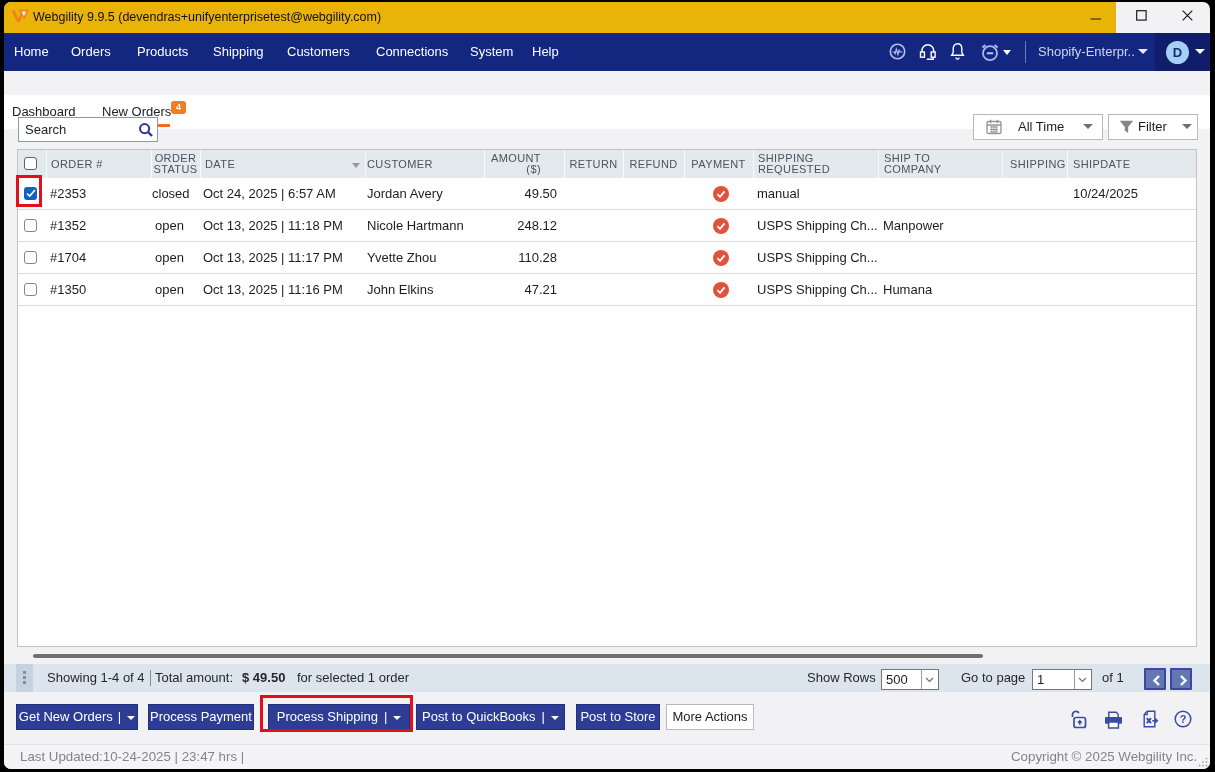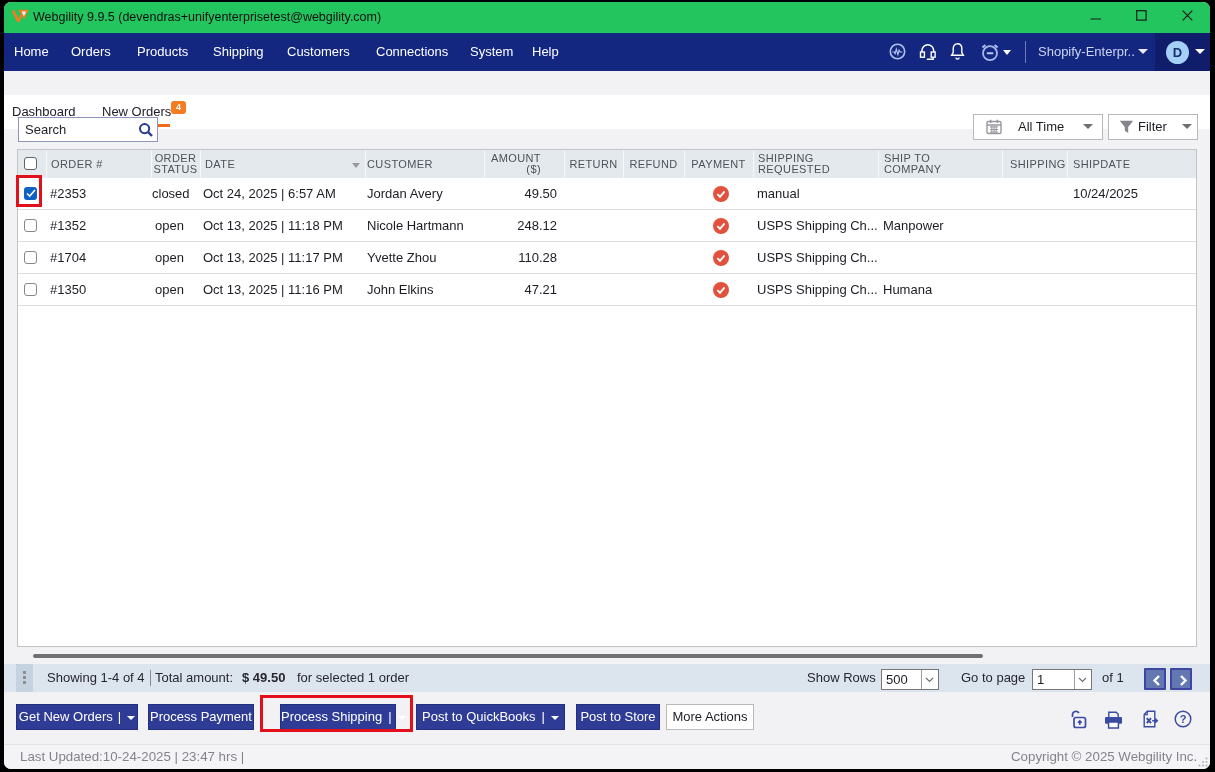--- a/index.html
+++ b/index.html
@@ -1,20 +1,20 @@
 <!DOCTYPE html>
 <html><head>
 <meta charset="utf-8">
 <style>
 * { margin:0; padding:0; box-sizing:border-box; }
 html,body { width:1215px; height:772px; background:#000; font-family:"Liberation Sans", sans-serif; overflow:hidden; }
 .win { position:absolute; left:4px; top:2px; width:1206px; height:767px; background:#f2f2f4; border-radius:7px; overflow:hidden; }
 .abs { position:absolute; }
 
-.titlebar { position:absolute; left:0; top:0; width:1206px; height:31px; background:#22c55e; }
+.titlebar { position:absolute; left:0; top:0; width:1112px; height:31px; background:#eab308; }
 .title-text { position:absolute; left:29px; top:0; height:31px; line-height:31px; font-size:12.5px; color:#111; }
 
 .menubar { position:absolute; left:0; top:31px; width:1206px; height:38px; background:#132780; }
 .menubar .mi { position:absolute; top:0; height:38px; line-height:38px; color:#fff; font-size:13px; }
 
 .tabbar { position:absolute; left:0; top:69px; width:1206px; height:34px; background:#fff;margin-top:24px; }
 .tab { position:absolute; top:0; height:34px; line-height:34px; font-size:13px; color:#20202c; }
 .badge { position:absolute; left:167px; top:6px; width:15px; height:13px; background:#f57c21; border-radius:3px; color:#fff; font-size:9px; font-weight:bold; text-align:center; line-height:13px; }
 .underline { position:absolute; left:95px; top:29px; width:71px; height:3px; background:#f26b1d; }
 
@@ -272,21 +272,21 @@
     </div>
     <div class="pgbtn" style="left:1166px">
       <svg class="abs" style="left:7px;top:5px" width="9" height="11" viewBox="0 0 9 11">
           <path d="M2 1 L6.5 5.5 L2 10" fill="none" stroke="#fff" stroke-width="2.4"></path>
         </svg>
     </div>
   </div>
 
   <div class="btn" style="left:12px;width:122px">Get New Orders<span style="margin-left:5px">|</span><span class="caret-w"></span></div>
   <div class="btn" style="left:144px;width:106px">Process Payment</div>
-  <div class="btn" style="left:276px;width:116px">Process Shipping<span style="margin-left:6px">|</span><span class="caret-w"></span></div>
+  <div class="btn" style="left:264px;width:142px">Process Shipping<span style="margin-left:6px">|</span><span class="caret-w"></span></div>
   <div class="redbox" style="left:256px;top:693px;width:153px;height:37px"></div>
   <div class="btn" style="left:412px;width:149px">Post to QuickBooks<span style="margin-left:6px">|</span><span class="caret-w"></span></div>
   <div class="btn" style="left:572px;width:84px">Post to Store</div>
   <div class="btnw" style="left:662px;width:88px">More Actions</div>
 
   <svg class="abs" style="left:1066px;top:708px" width="18" height="19" viewBox="0 0 18 19">
     <rect x="4" y="7.5" width="11.5" height="10" rx="2" fill="none" stroke="#3b4aa2" stroke-width="1.7"></rect>
     <path d="M2.5 7 V4.8 a3.4 3.4 0 0 1 6.4 -1.6" fill="none" stroke="#3b4aa2" stroke-width="1.7"></path>
     <path d="M9.8 15 V11.2 M7.9 12.8 L9.8 10.8 L11.7 12.8" fill="none" stroke="#3b4aa2" stroke-width="1.5"></path>
   </svg>

